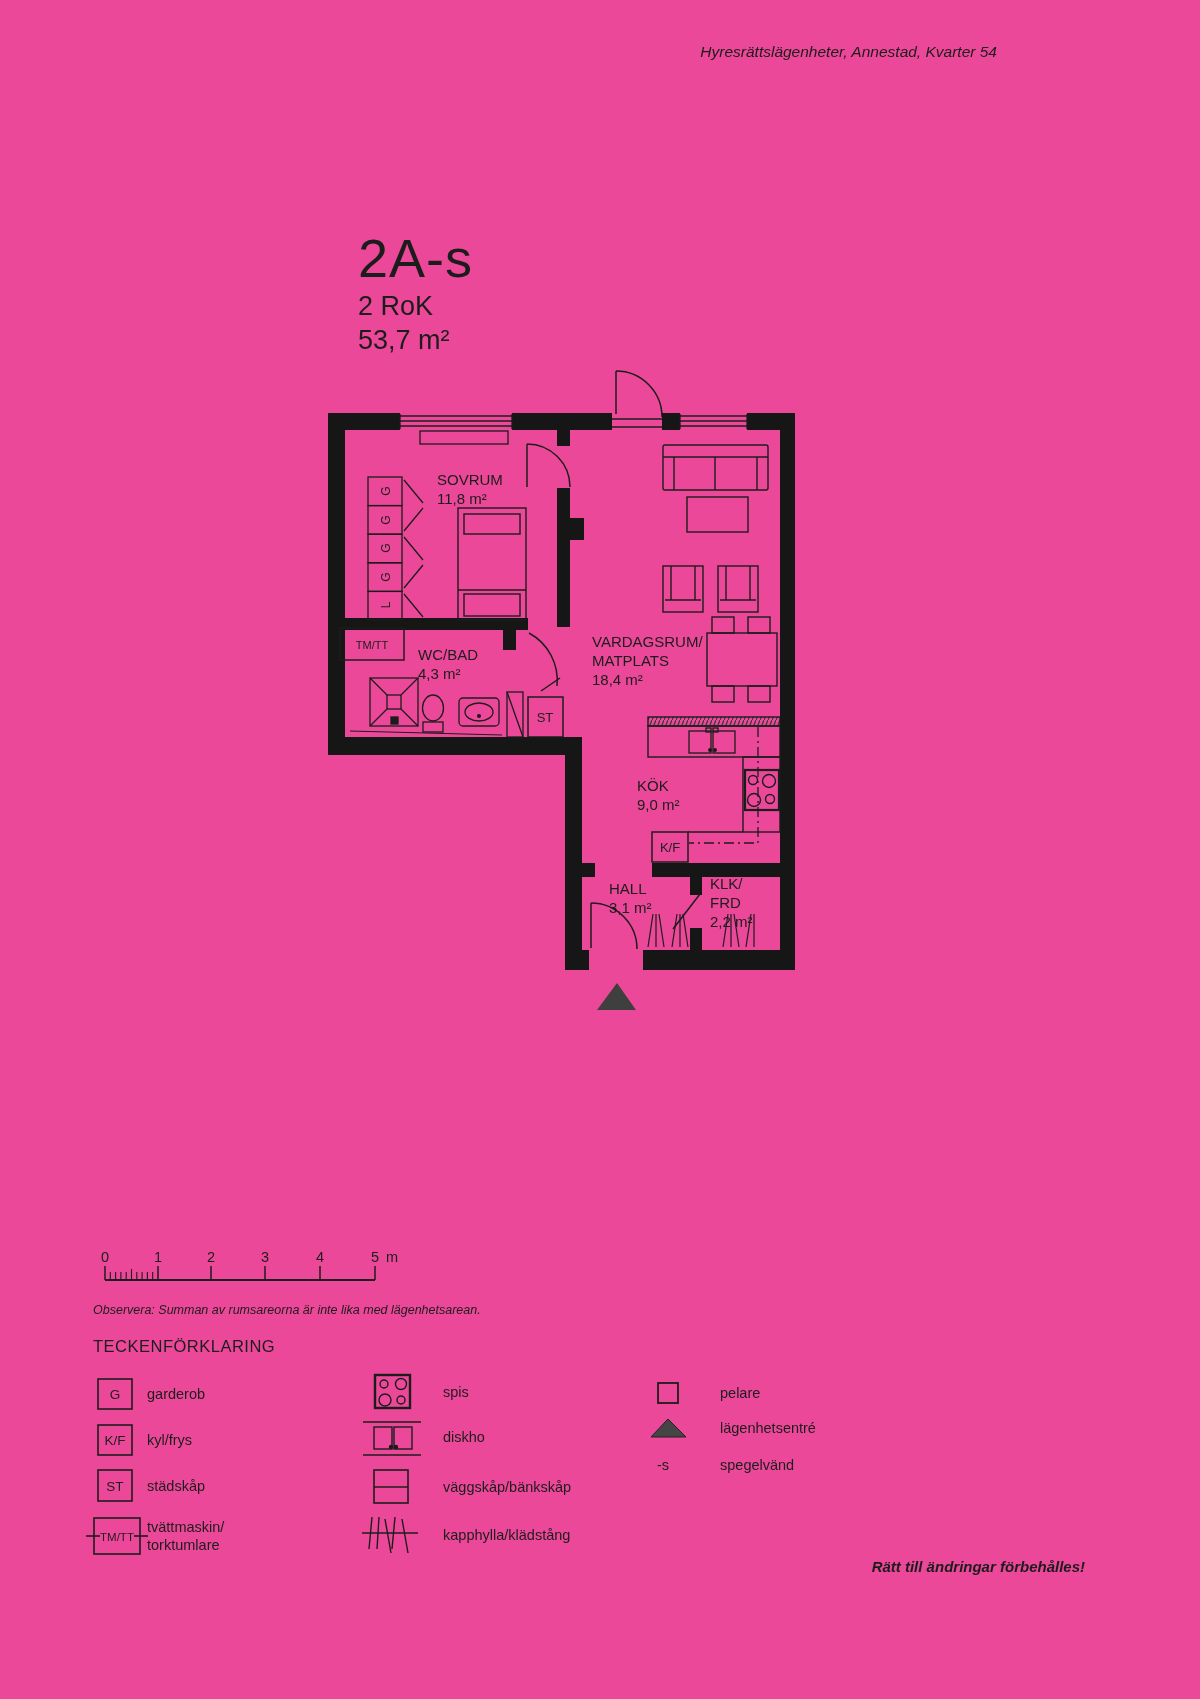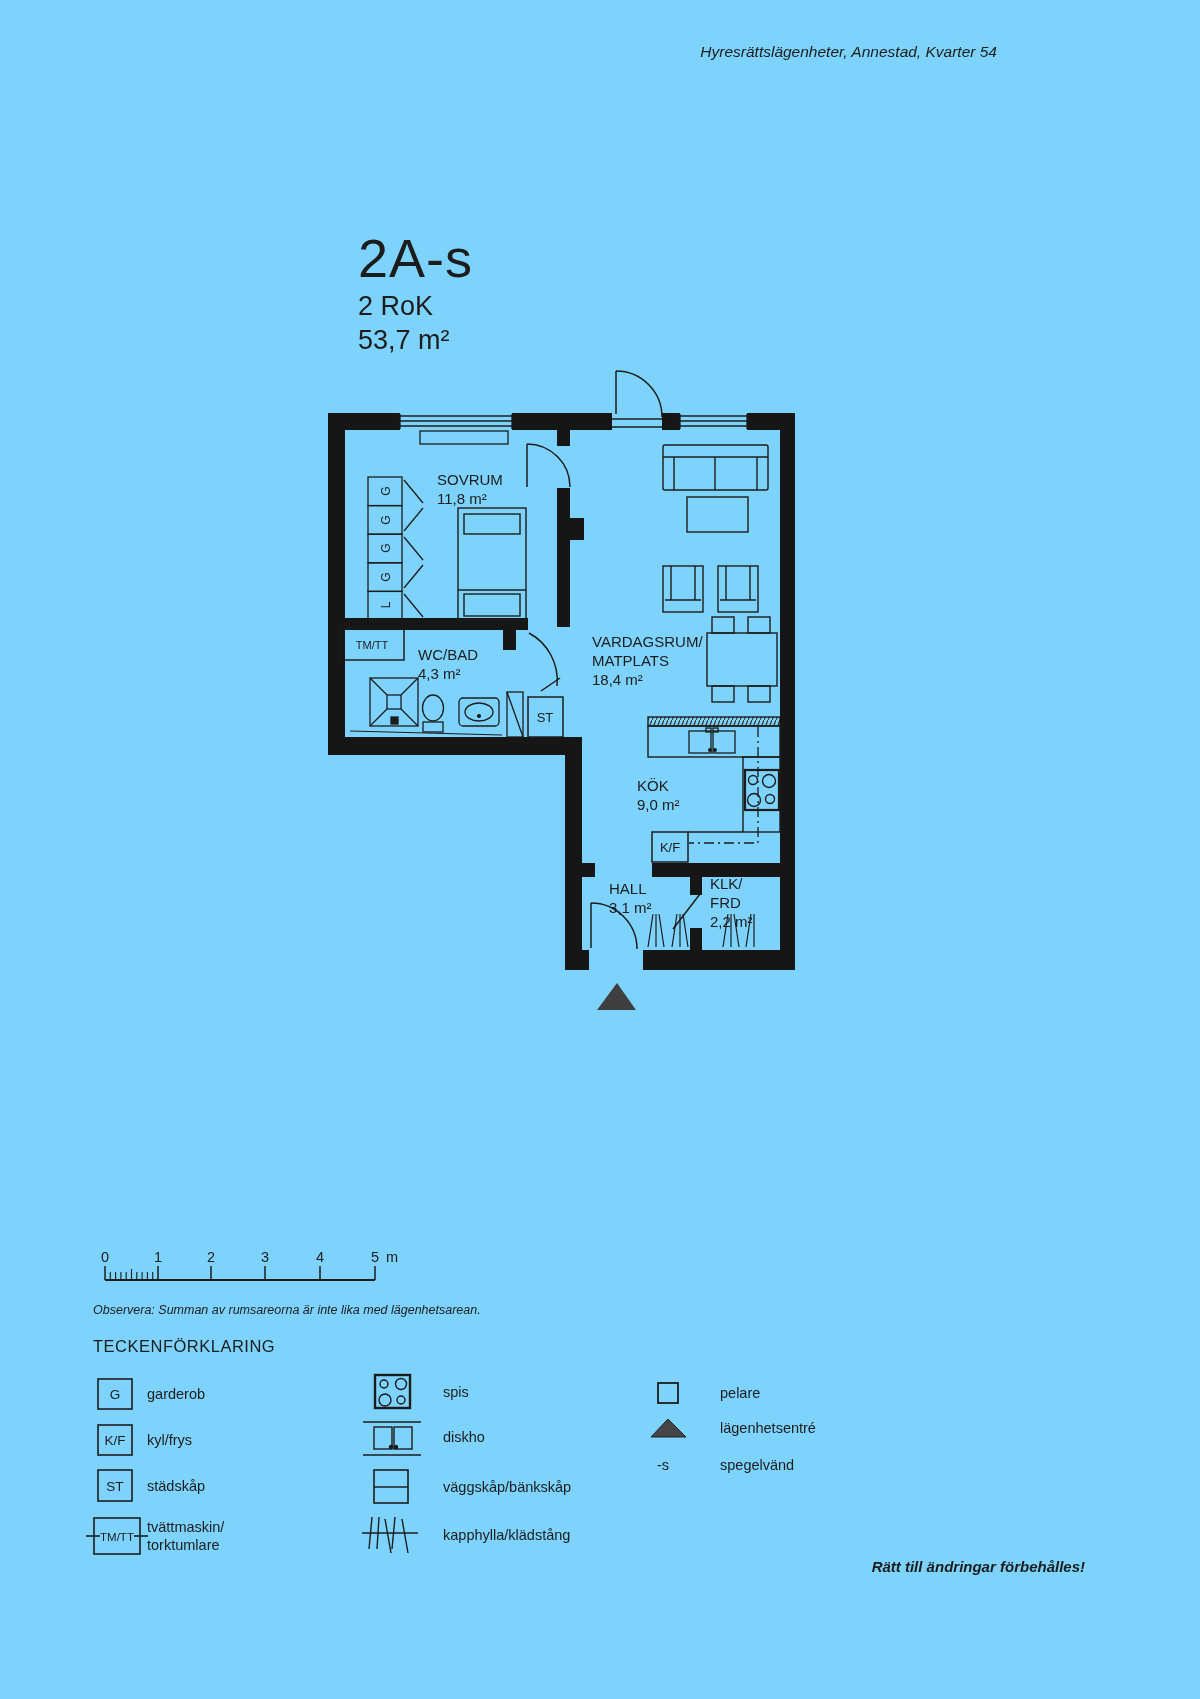--- a/index.html
+++ b/index.html
@@ -1,16 +1,16 @@
 <!DOCTYPE html>
 <html><head>
 <meta charset="utf-8">
 <style>
   html,body{margin:0;padding:0;background:#e8e8e8;}
-  #page{position:relative;width:1200px;height:1699px;background:#7dd3fc;margin:0 auto;
+  #page{position:relative;width:1200px;height:1699px;background:#ec4899;margin:0 auto;
         font-family:"Liberation Sans",sans-serif;overflow:hidden;}
   svg text{font-family:"Liberation Sans",sans-serif;fill:#1c1c1c;}
   .ink{stroke:#1c1c1c;fill:none;}
 </style>
 </head>
 <body>
 
 <div id="page">
 <svg width="1200" height="1699" viewBox="0 0 1200 1699">
 

